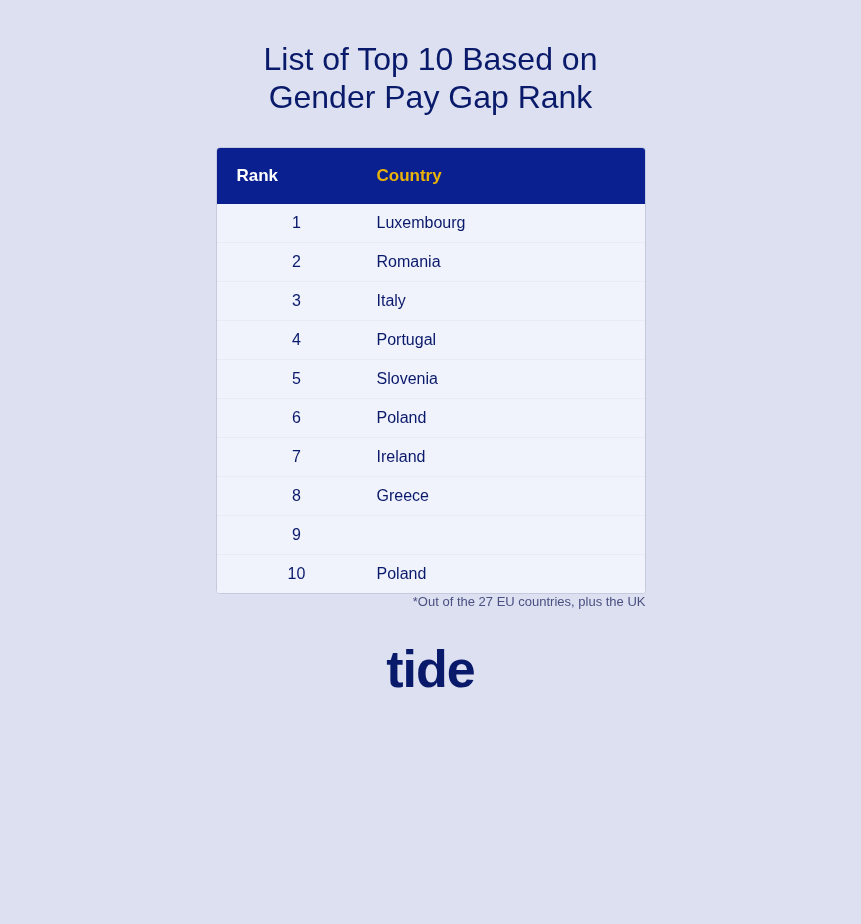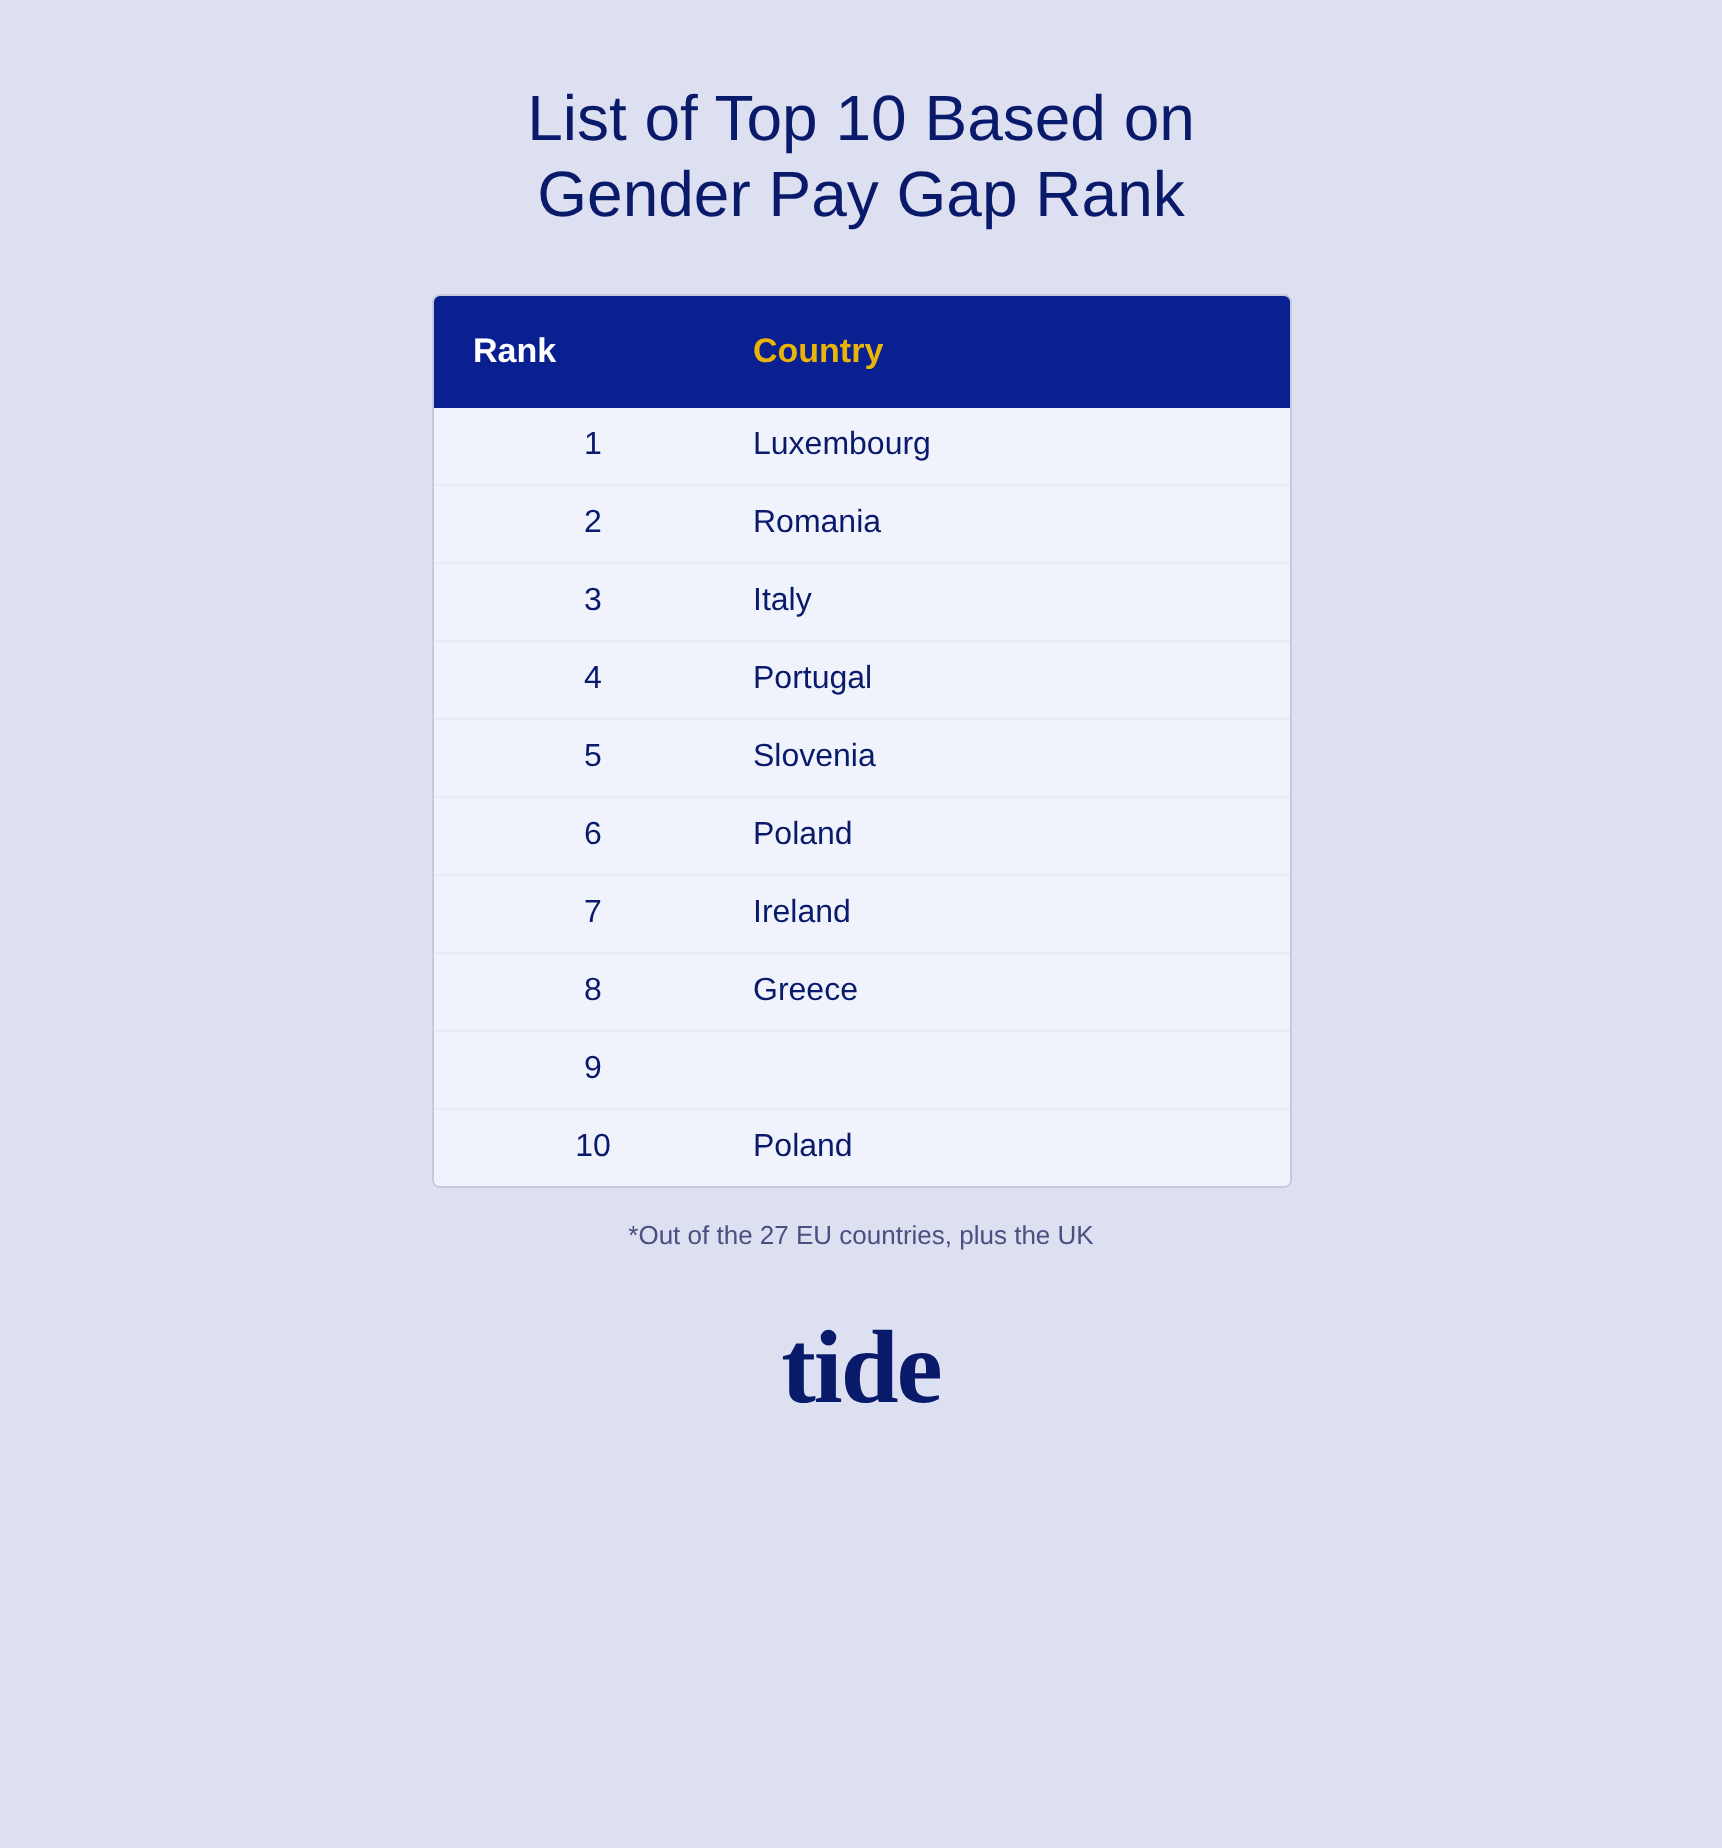--- a/index.html
+++ b/index.html
@@ -86,32 +86,32 @@
     .row-country {
       flex: 1;
       padding-left: 20px;
       color: #0a1a6b;
       font-size: 16px;
       font-weight: 400;
     }
 
     .footnote {
       width: 430px;
-      margin-top: 16px;
+      margin-top: 0;
       color: #4a5080;
       font-size: 13px;
-      text-align: center;
+      text-align: right;
     }
 
     .brand-logo {
       margin-top: 30px;
       color: #0a1a6b;
       font-size: 52px;
       font-weight: 900;
-      font-family: Liberation Serif, serif;
+      font-family: Liberation Sans, sans-serif;
       letter-spacing: -1px;
     }
   </style>
 </head>
 <body>
 
 <h1 class="page-title">
   <span>List of Top 10 Based on</span><br>
   <span>Gender Pay Gap Rank</span>
 </h1>

